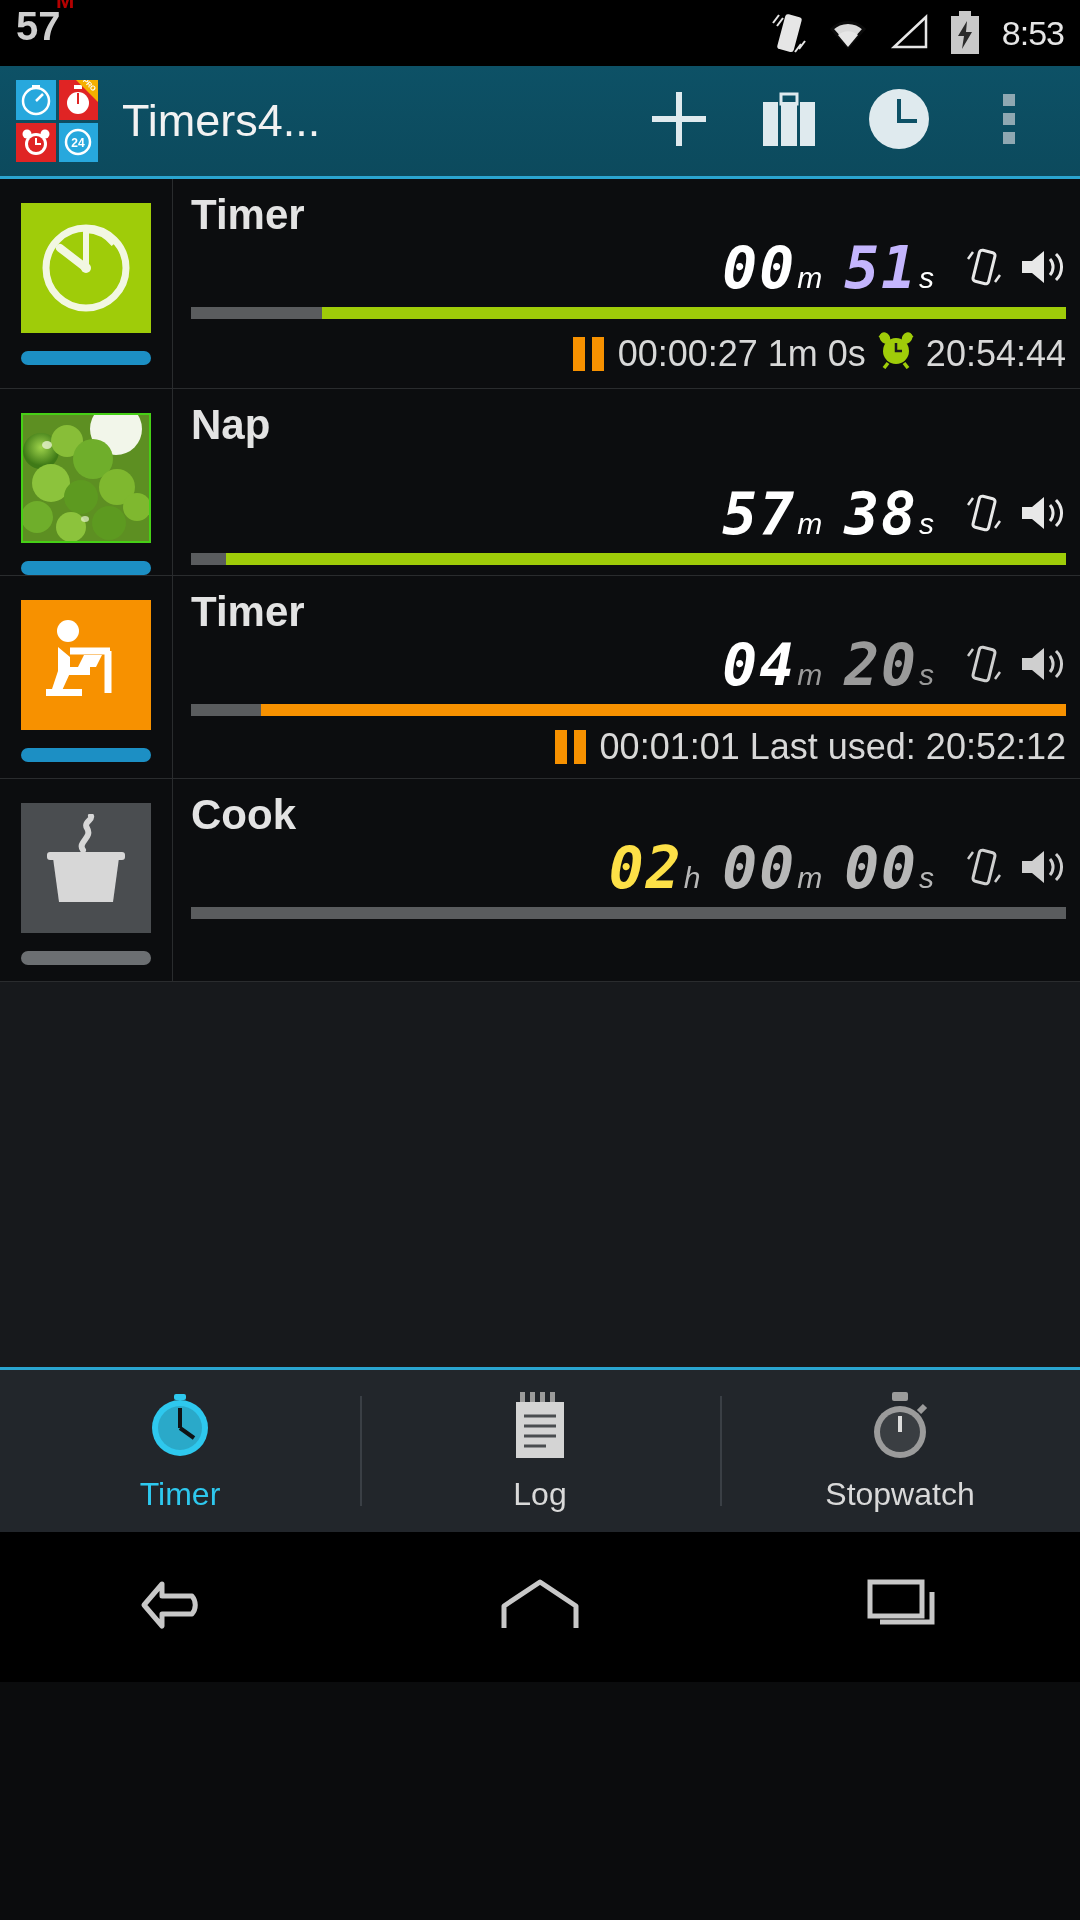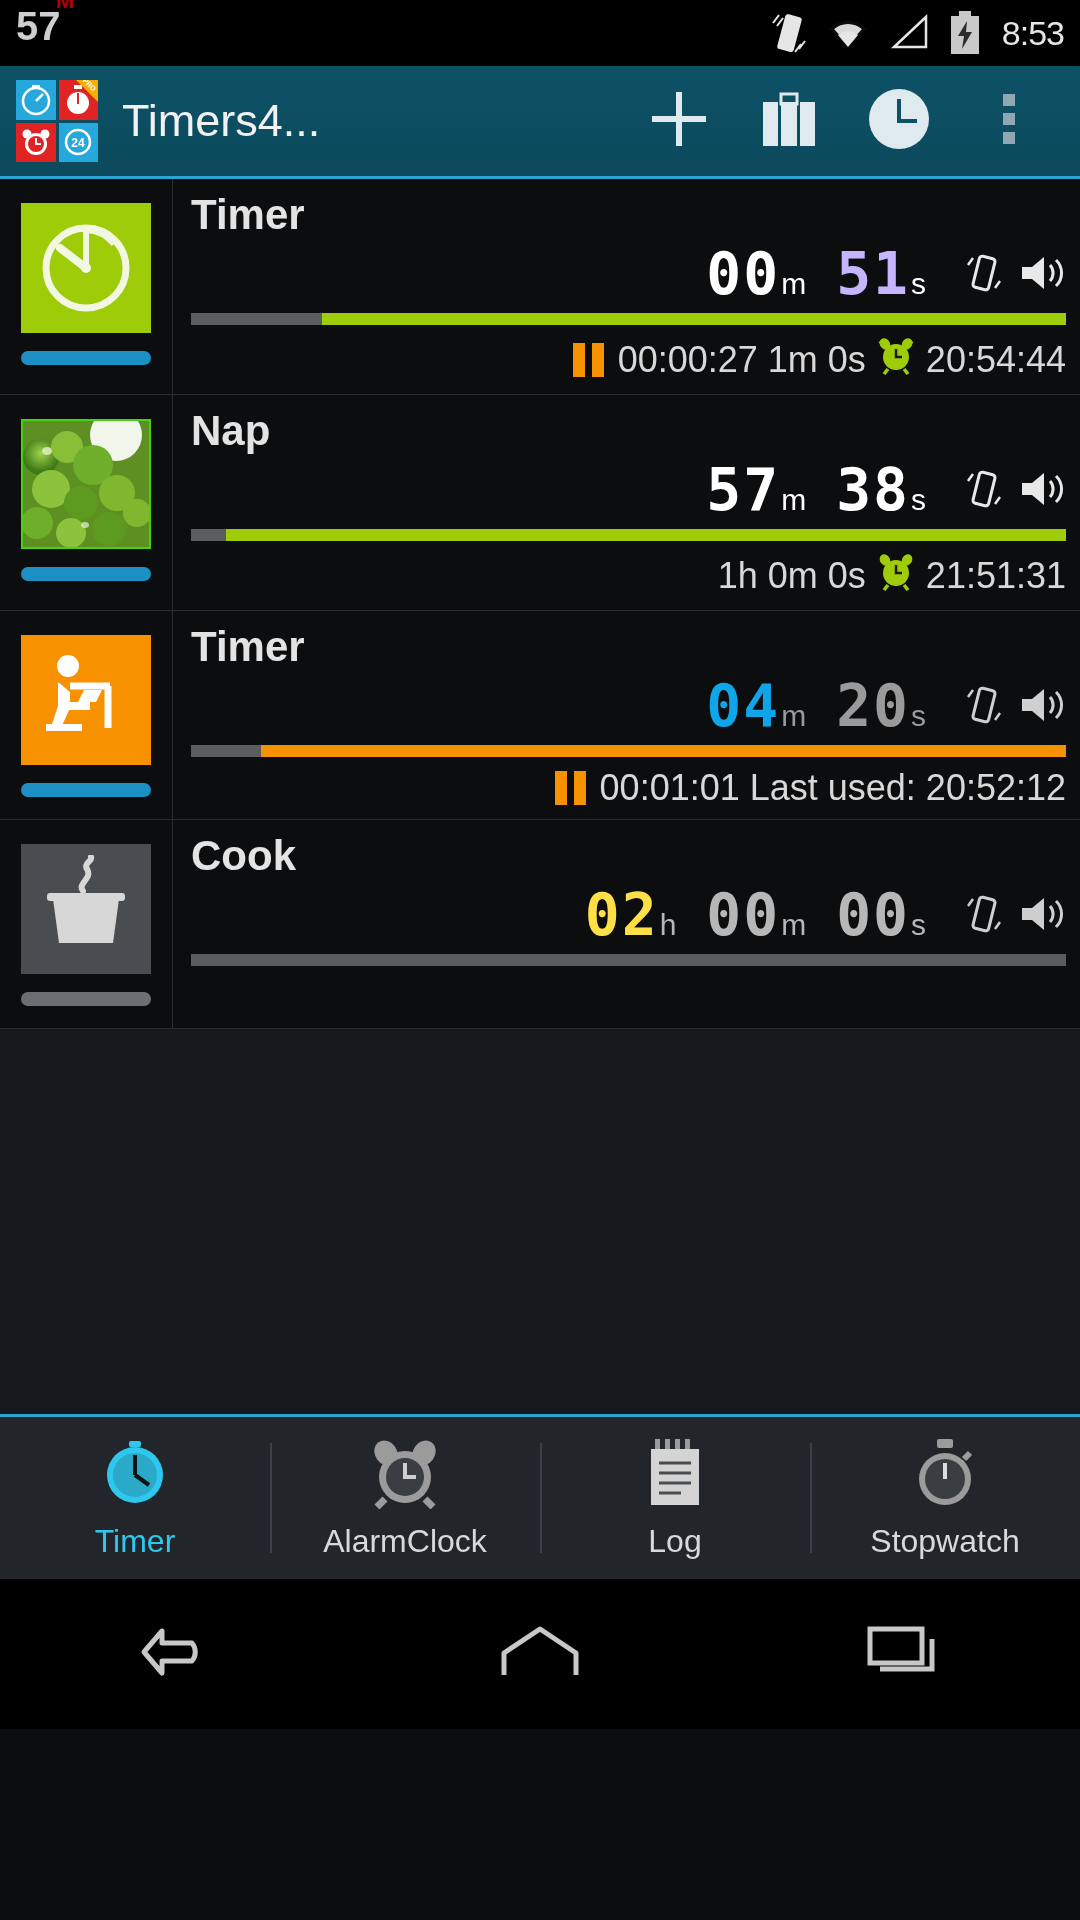--- a/index.html
+++ b/index.html
@@ -75,21 +75,21 @@
     position:relative;
   }
   .thumb-under {
     width:130px; height:14px; border-radius:7px; margin-top:18px;
   }
   .trow-body { flex:1; padding:14px 14px 10px 18px; display:flex; flex-direction:column; }
   .t-name { font-size:42px; font-weight:bold; color:#e3e3e3; line-height:1.05; }
 
   .t-digits-line {
     display:flex; align-items:flex-end; justify-content:flex-end;
-    gap:16px; margin-top:8px; flex:1;
+    gap:8px; margin-top:2px; flex:1;font-style:italic;
   }
   .lcd {
     font-family:"DejaVu Sans Mono", monospace;
     font-size:58px; font-weight:bold; letter-spacing:2px;
     line-height:1;
   }
   .lcd-unit { font-size:30px; font-weight:normal; margin-left:1px; margin-right:14px; }
   .lcd-grp { display:flex; align-items:baseline; }
   .t-icons { display:flex; align-items:center; gap:14px; margin-left:8px; margin-bottom:4px; }
 
@@ -383,34 +383,20 @@
                 <path d="M4 16 L14 16 L26 6 L26 38 L14 28 L4 28 Z" fill="#e8e8e8"></path>
                 <path d="M32 14 A12 12 0 0 1 32 30" fill="none" stroke="#e8e8e8" stroke-width="3"></path>
                 <path d="M38 9 A18 18 0 0 1 38 35" fill="none" stroke="#e8e8e8" stroke-width="3"></path>
               </svg>
             </span>
           </span>
         </div>
         <div class="pbar">
           <div class="pbar-fill" style="width:96%; margin-left:4%; background:#9fcc09;"></div>
         </div>
-        <div class="t-status">
-          <span>1h 0m 0s</span>
-          <span>
-            <svg width="40" height="40" viewBox="0 0 40 40">
-              <circle cx="20" cy="22" r="13" fill="#9fcc09"></circle>
-              <path d="M20 14 L20 22 L26 22" stroke="#1a1a1a" stroke-width="2.5" fill="none"></path>
-              <ellipse cx="9" cy="9" rx="5" ry="6" fill="#9fcc09" transform="rotate(-35 9 9)"></ellipse>
-              <ellipse cx="31" cy="9" rx="5" ry="6" fill="#9fcc09" transform="rotate(35 31 9)"></ellipse>
-              <path d="M12 34 L8 39" stroke="#9fcc09" stroke-width="3.5"></path>
-              <path d="M28 34 L32 39" stroke="#9fcc09" stroke-width="3.5"></path>
-            </svg>
-          </span>
-          <span>21:51:31</span>
-        </div>
       </div>
     </div>
 
     <div class="trow">
       <div class="trow-thumb">
         <div class="thumb-box" style="background:#f79100;">
           <span>
             <svg width="104" height="104" viewBox="0 0 104 104">
               <circle cx="34" cy="20" r="11" fill="#fff"></circle>
               <path d="M24 36 L24 60 L16 84 L26 84 L36 62 L36 46 Z" fill="#fff"></path>
@@ -421,21 +407,21 @@
               <path d="M50 44 L68 44 L62 56 L44 56 Z" fill="#fff"></path>
             </svg>
           </span>
         </div>
         <div class="thumb-under" style="background:#1c8fc4;"></div>
       </div>
       <div class="trow-body">
         <div class="t-name">Timer</div>
         <div class="t-digits-line">
           <span class="lcd-grp">
-            <span class="lcd" style="color:#0ea5e9">04</span>
+            <span class="lcd" style="color:#ffffff">04</span>
             <span class="lcd-unit" style="color:#9a9a9a">m</span>
           </span>
           <span class="lcd-grp">
             <span class="lcd" style="color:#9a9a9a">20</span>
             <span class="lcd-unit" style="color:#9a9a9a">s</span>
           </span>
           <span class="t-icons">
             <span>
               <svg width="40" height="44" viewBox="0 0 40 44">
                 <rect x="12" y="6" width="16" height="32" rx="3" fill="none" stroke="#cfcfcf" stroke-width="3" transform="rotate(14 20 22)"></rect>
@@ -531,34 +517,20 @@
       <span>
         <svg width="72" height="72" viewBox="0 0 72 72">
           <circle cx="36" cy="38" r="28" fill="#2ec8ee"></circle>
           <circle cx="36" cy="38" r="22" fill="#1a1d20" opacity="0.18"></circle>
           <path d="M36 38 L36 18" stroke="#0f1214" stroke-width="4"></path>
           <path d="M36 38 L50 48" stroke="#0f1214" stroke-width="4"></path>
           <rect x="30" y="4" width="12" height="6" rx="2" fill="#2ec8ee"></rect>
         </svg>
       </span>
       <span class="tab-label">Timer</span>
-    </div>
-    <div class="tab">
-      <span>
-        <svg width="72" height="72" viewBox="0 0 72 72">
-          <ellipse cx="17" cy="16" rx="11" ry="13" fill="#9b9b9b" transform="rotate(-35 17 16)"></ellipse>
-          <ellipse cx="55" cy="16" rx="11" ry="13" fill="#9b9b9b" transform="rotate(35 55 16)"></ellipse>
-          <circle cx="36" cy="40" r="26" fill="#9b9b9b"></circle>
-          <circle cx="36" cy="40" r="19" fill="#3a3e42"></circle>
-          <path d="M36 26 L36 40 L47 40" stroke="#cfcfcf" stroke-width="4" fill="none"></path>
-          <path d="M16 62 L8 70" stroke="#9b9b9b" stroke-width="7"></path>
-          <path d="M56 62 L64 70" stroke="#9b9b9b" stroke-width="7"></path>
-        </svg>
-      </span>
-      <span class="tab-label">AlarmClock</span>
     </div>
     <div class="tab">
       <span>
         <svg width="72" height="72" viewBox="0 0 72 72">
           <g fill="#9b9b9b">
             <rect x="16" y="2" width="5" height="12"></rect>
             <rect x="26" y="2" width="5" height="12"></rect>
             <rect x="36" y="2" width="5" height="12"></rect>
             <rect x="46" y="2" width="5" height="12"></rect>
           </g>

